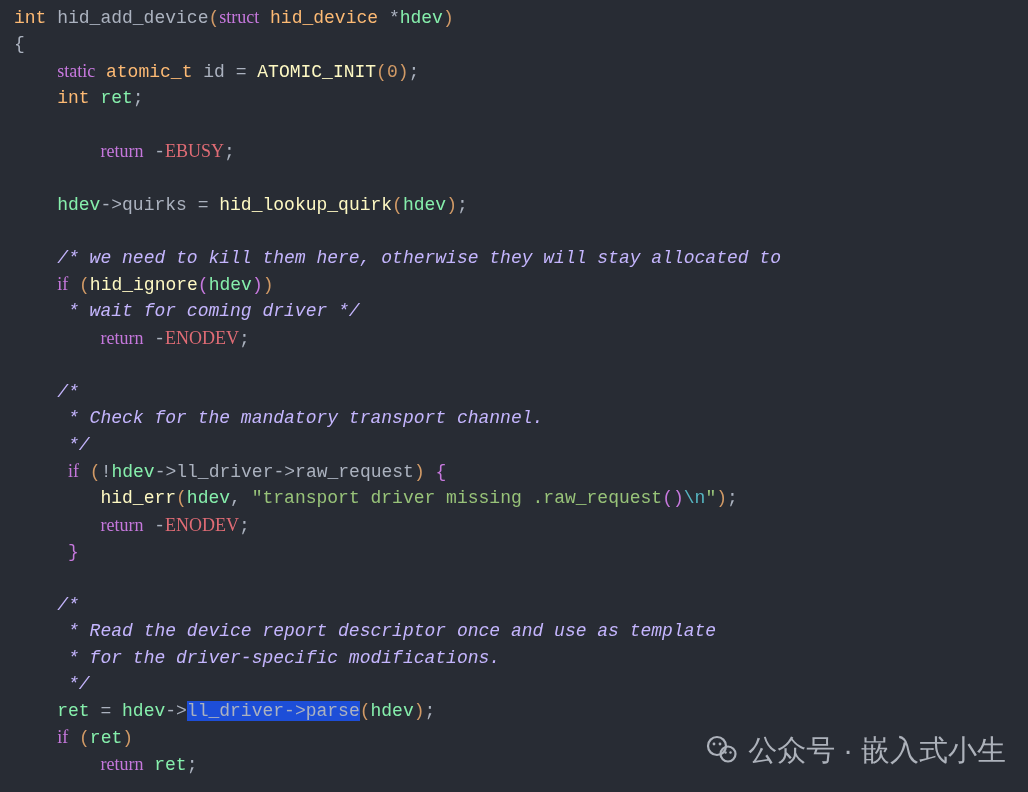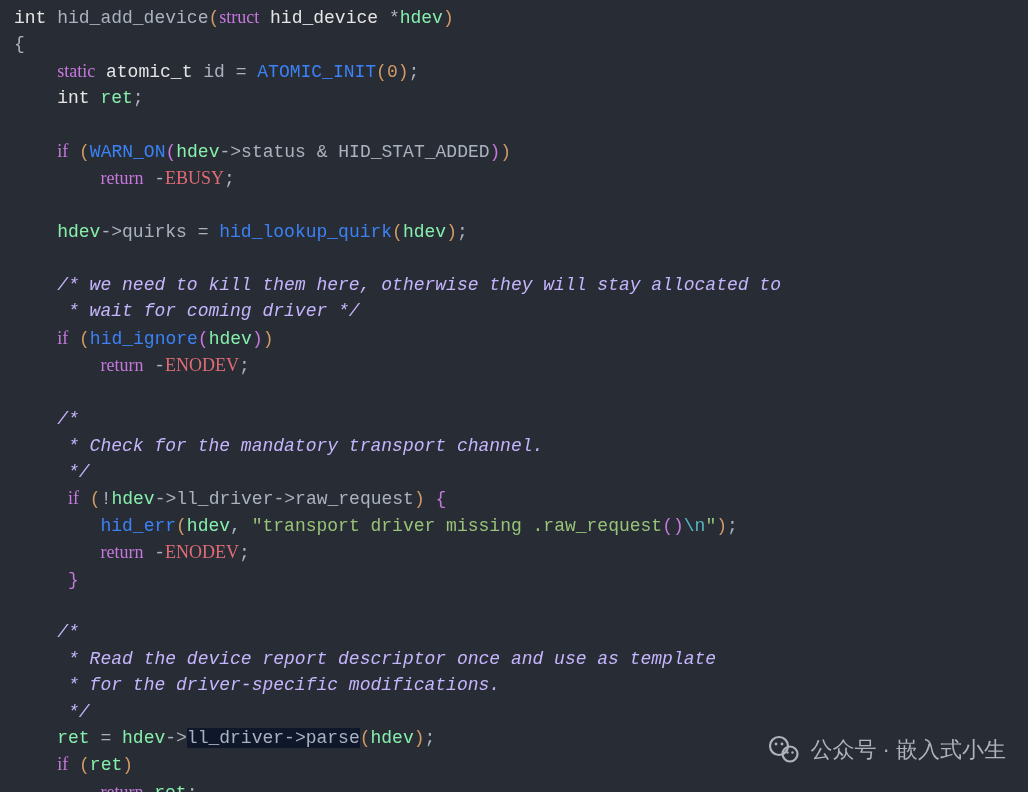--- a/index.html
+++ b/index.html
@@ -9,73 +9,72 @@
     font-size: 18px;
     line-height: 26.4px;
     padding: 4px 14px;
     color: #abb2bf;
     width: 1028px;
     height: 792px;
     overflow: hidden;
     position: relative;
   }
   .line { white-space: pre; position: relative; }
-  .kw-type { color: #e5e5e5; text-align: center; }
+  .kw-type { color: #fdba74; text-align: center; }
   .kw { color: #c678dd; font-family: Liberation Serif, serif; }
-  .fn-call { color: #3b82f6; }
+  .fn-call { color: #fef9c3; }
   .var { color: #86efac; }
   .paren-gold { color: #d19a66; }
   .paren-pink { color: #c678dd; }
   .num { color: #d19a66; }
   .const-red { color: #e06c75; font-family: Liberation Serif, serif; }
   .comment { color: #c4b5fd; font-style: italic; }
   .string { color: #98c379; }
   .string-esc { color: #56b6c2; }
-  .highlight { background: #0f172a; margin-top: 20px; }
+  .highlight { background: #1d4ed8; margin-top: 20px; }
   
   .watermark {
     position: absolute;
     bottom: 24px;
     right: 22px;
     display: flex;
     align-items: center;
     gap: 8px;
     opacity: 0.85;
   }
   .wx-icon {
     width: 36px;
     height: 36px;
     display: flex;
     align-items: center;
     justify-content: center;
   }
   .wx-icon svg { width: 36px; height: 36px; }
   .watermark-text {
     color: #c5cad3;
-    font-size: 22px;
+    font-size: 29px;
     font-family: sans-serif;
   }
 </style>
 </head>
 <body>
 
 <div>
 <div class="line"><span class="kw-type">int</span><span> hid_add_device</span><span class="paren-gold">(</span><span class="kw">struct</span><span class="kw-type"> hid_device </span><span>*</span><span class="var">hdev</span><span class="paren-gold">)</span></div>
 <div class="line"><span>{</span></div>
 <div class="line">    <span class="kw">static</span><span class="kw-type"> atomic_t</span><span> id </span><span>=</span><span> </span><span class="fn-call">ATOMIC_INIT</span><span class="paren-gold">(</span><span class="num">0</span><span class="paren-gold">)</span><span>;</span></div>
 <div class="line">    <span class="kw-type">int</span><span class="var"> ret</span><span>;</span></div>
 <div class="line"> </div>
-<div class="line">    <span class="kw">if</span><span class="paren-gold"> (</span><span class="fn-call">WARN_ON</span><span class="paren-pink">(</span><span class="var">hdev</span><span>-&gt;status </span><span>&amp; HID_STAT_ADDED</span><span class="paren-pink">)</span><span class="paren-gold">)</span></div>
 <div class="line">        <span class="kw">return</span><span> -</span><span class="const-red">EBUSY</span><span>;</span></div>
 <div class="line"> </div>
 <div class="line">    <span class="var">hdev</span><span>-&gt;quirks </span><span>= </span><span class="fn-call">hid_lookup_quirk</span><span class="paren-gold">(</span><span class="var">hdev</span><span class="paren-gold">)</span><span>;</span></div>
 <div class="line"> </div>
 <div class="line">    <span class="comment">/* we need to kill them here, otherwise they will stay allocated to</span></div>
+<div class="line">    <span class="kw">if</span><span class="paren-gold"> (</span><span class="fn-call">hid_ignore</span><span class="paren-pink">(</span><span class="var">hdev</span><span class="paren-pink">)</span><span class="paren-gold">)</span></div>
 <div class="line">    <span class="comment"> * wait for coming driver */</span></div>
-<div class="line">    <span class="kw">if</span><span class="paren-gold"> (</span><span class="fn-call">hid_ignore</span><span class="paren-pink">(</span><span class="var">hdev</span><span class="paren-pink">)</span><span class="paren-gold">)</span></div>
 <div class="line">        <span class="kw">return</span><span> -</span><span class="const-red">ENODEV</span><span>;</span></div>
 <div class="line"> </div>
 <div class="line">    <span class="comment">/*</span></div>
 <div class="line">    <span class="comment"> * Check for the mandatory transport channel.</span></div>
 <div class="line">    <span class="comment"> */</span></div>
 <div class="line">     <span class="kw">if</span><span class="paren-gold"> (</span><span>!</span><span class="var">hdev</span><span>-&gt;ll_driver</span><span>-&gt;raw_request</span><span class="paren-gold">)</span><span class="paren-pink"> {</span></div>
 <div class="line">        <span class="fn-call">hid_err</span><span class="paren-gold">(</span><span class="var">hdev</span><span>, </span><span class="string">"transport driver missing .raw_request</span><span class="paren-pink">()</span><span class="string-esc">\n</span><span class="string">"</span><span class="paren-gold">)</span><span>;</span></div>
 <div class="line">        <span class="kw">return</span><span> -</span><span class="const-red">ENODEV</span><span>;</span></div>
 <div class="line">     <span class="paren-pink">}</span></div>
 <div class="line"> </div>

